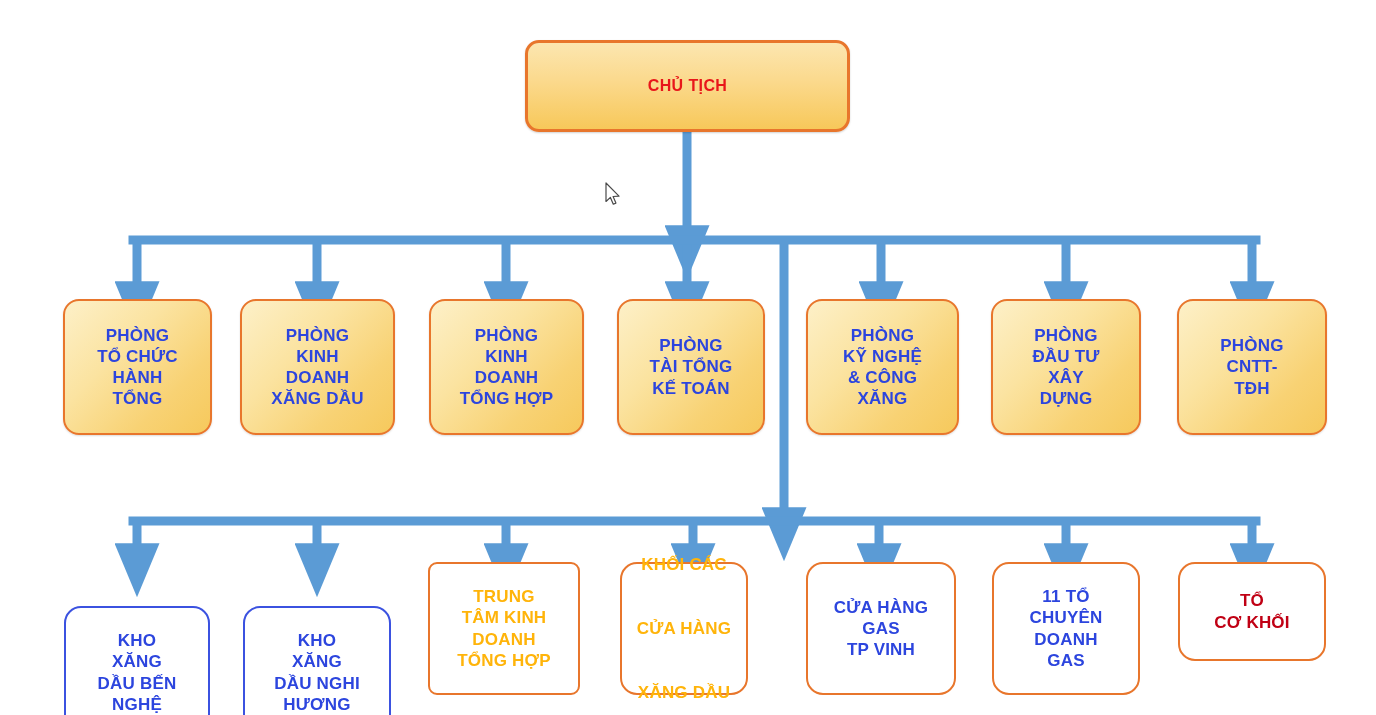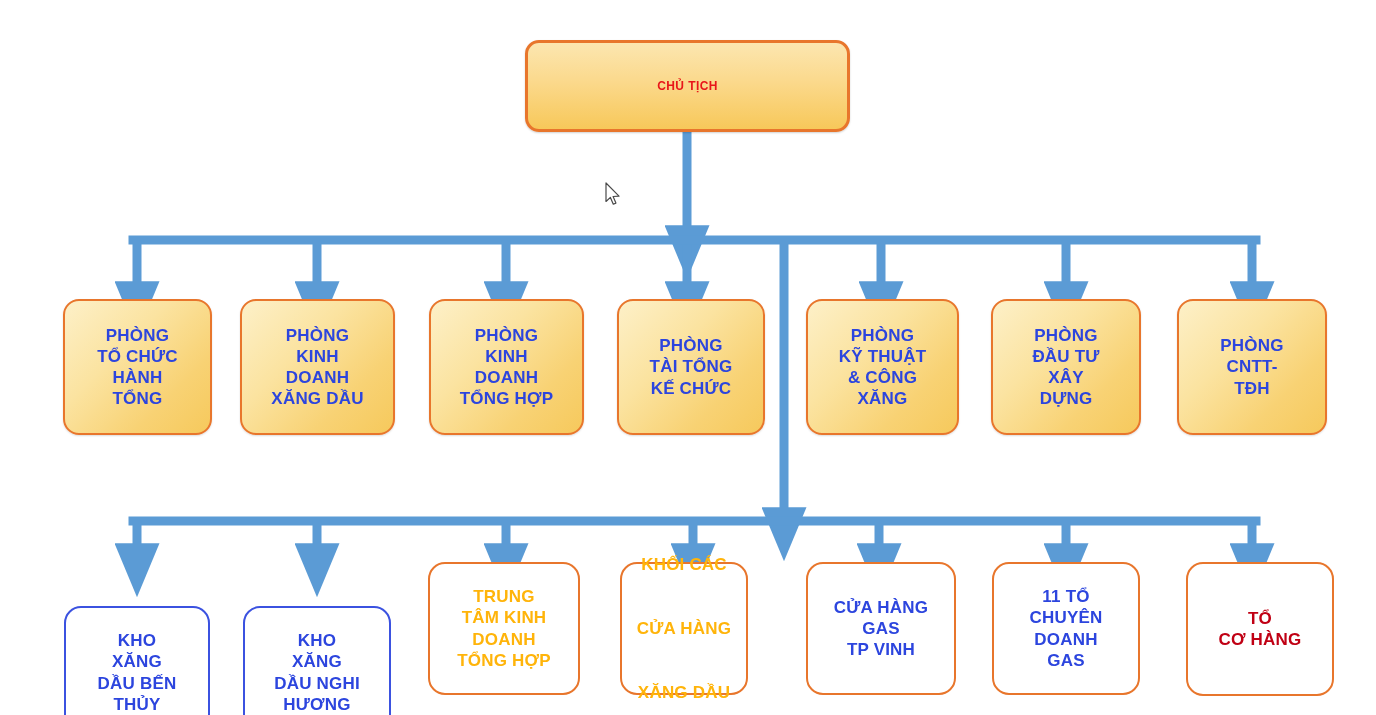--- a/index.html
+++ b/index.html
@@ -45,21 +45,21 @@
     display: block;
     white-space: nowrap;
   }
 
   
   .node--root {
     border: 3px solid #E8762C;
     border-radius: 14px;
     background: linear-gradient(180deg, #FCE6B0 0%, #FBD98C 45%, #F7C85A 100%);
     color: #E8161A;
-    font-size: 12px;
+    font-size: 16px;
     letter-spacing: 0.4px;
     box-shadow: 0 1px 2px rgba(0,0,0,0.18);
   }
 
   
   .node--dept {
     border: 2.5px solid #E8762C;
     background: linear-gradient(135deg, #FDF0C8 0%, #FBE3A0 38%, #F8D274 72%, #F6C95C 100%);
     color: #2C45DE;
     font-size: 17px;
@@ -149,26 +149,26 @@
   <div class="node node--dept" style="left:429px; top:299px; width:155px; height:136px;">
     <span class="line">PHÒNG</span>
     <span class="line">KINH</span>
     <span class="line">DOANH</span>
     <span class="line">TỔNG HỢP</span>
   </div>
 
   <div class="node node--dept" style="left:617px; top:299px; width:148px; height:136px;">
     <span class="line">PHÒNG</span>
     <span class="line">TÀI TỔNG</span>
-    <span class="line">KẾ CHỨC</span>
+    <span class="line">KẾ TOÁN</span>
   </div>
 
   <div class="node node--dept" style="left:806px; top:299px; width:153px; height:136px;">
     <span class="line">PHÒNG</span>
-    <span class="line">KỸ THUẬT</span>
+    <span class="line">KỸ NGHỆ</span>
     <span class="line">&amp; CÔNG</span>
     <span class="line">XĂNG</span>
   </div>
 
   <div class="node node--dept" style="left:991px; top:299px; width:150px; height:136px;">
     <span class="line">PHÒNG</span>
     <span class="line">ĐẦU TƯ</span>
     <span class="line">XÂY</span>
     <span class="line">DỰNG</span>
   </div>
@@ -176,31 +176,31 @@
   <div class="node node--dept" style="left:1177px; top:299px; width:150px; height:136px;">
     <span class="line">PHÒNG</span>
     <span class="line">CNTT-</span>
     <span class="line">TĐH</span>
   </div>
 
   <div class="node node--unit border-blue text-blue" style="left:64px; top:562px; width:146px; height:133px;">
     <span class="line">KHO</span>
     <span class="line">XĂNG</span>
     <span class="line">DẦU BẾN</span>
-    <span class="line">THỦY</span>
+    <span class="line">NGHỆ</span>
   </div>
 
   <div class="node node--unit border-blue text-blue" style="left:243px; top:562px; width:148px; height:133px;">
     <span class="line">KHO</span>
     <span class="line">XĂNG</span>
     <span class="line">DẦU NGHI</span>
     <span class="line">HƯƠNG</span>
   </div>
 
-  <div class="node node--unit border-orange text-amber" style="left:428px; top:562px; width:152px; height:133px;">
+  <div class="node node--unit border-orange text-amber" style="left:428px; top:562px; width:152px; height:133px;border-radius:9px;">
     <span class="line">TRUNG</span>
     <span class="line">TÂM KINH</span>
     <span class="line">DOANH</span>
     <span class="line">TỔNG HỢP</span>
   </div>
 
   <div class="node node--unit border-orange text-amber" style="left:620px; top:562px; width:128px; height:133px;gap:43px;">
     <span class="line">KHỐI CÁC</span>
     <span class="line">CỬA HÀNG</span>
     <span class="line">XĂNG DẦU</span>
@@ -212,22 +212,22 @@
     <span class="line">TP VINH</span>
   </div>
 
   <div class="node node--unit border-orange text-blue" style="left:992px; top:562px; width:148px; height:133px;">
     <span class="line">11 TỔ</span>
     <span class="line">CHUYÊN</span>
     <span class="line">DOANH</span>
     <span class="line">GAS</span>
   </div>
 
-  <div class="node node--unit border-orange text-red" style="left:1178px; top:562px; width:148px; height:134px;margin-left:8px;">
+  <div class="node node--unit border-orange text-red" style="left:1178px; top:562px; width:148px; height:99px;">
     <span class="line">TỔ</span>
-    <span class="line">CƠ HÀNG</span>
+    <span class="line">CƠ KHỐI</span>
   </div>
 
   <svg id="mouse-cursor" viewBox="0 0 18 26" xmlns="http://www.w3.org/2000/svg">
     <path d="M2 1 L2 19.5 L6.4 15.4 L9.3 22.2 L11.9 21.1 L9.1 14.5 L15 14.2 Z" fill="#ffffff" stroke="#4a4a4a" stroke-width="1.2" stroke-linejoin="round"></path>
   </svg>
 
 </div>
 
 </body></html>

